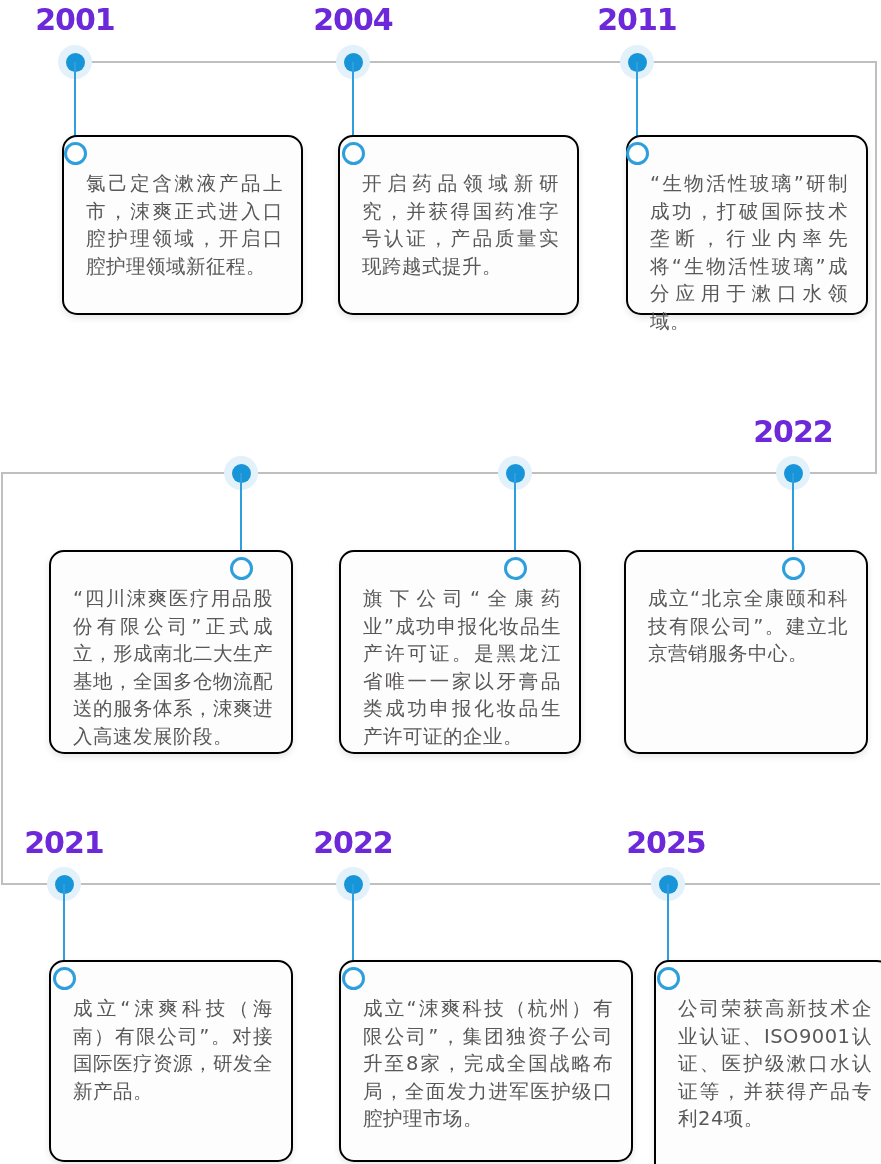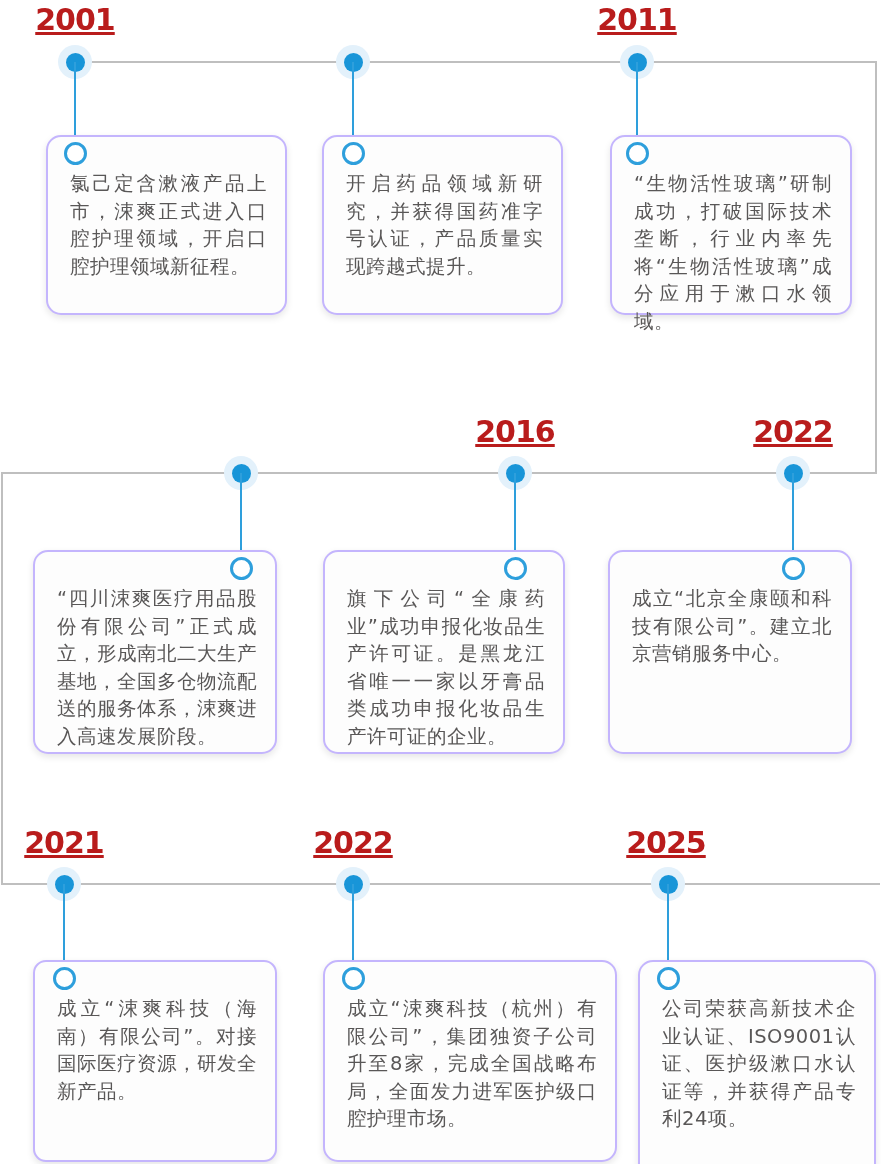--- a/index.html
+++ b/index.html
@@ -21,23 +21,22 @@
     background: #bfbfbf;
   }
   
   .year {
     position: absolute;
     width: 140px;
     text-align: center;
     font-size: 30px;
     font-weight: bold;
     letter-spacing: -1px;
-    color: #b91c1c;
+    color: #6d28d9;
     line-height: 34px;
-    text-decoration: underline;
   }
   
   .dot {
     position: absolute;
     width: 34px;
     height: 34px;
     border-radius: 50%;
     background: #e3f1fb;
     display: flex;
     align-items: center;
@@ -52,24 +51,25 @@
   
   .connector {
     position: absolute;
     width: 2px;
     background: #2e9fdc;
   }
   
   .card {
     position: absolute;
     background: #fdfdfd;
-    border: 2px solid #c4b5fd;
+    border: 2px solid #000000;
     border-radius: 15px;
     box-shadow: 0 3px 7px rgba(0,0,0,0.10);
     box-sizing: border-box;
+    margin-left: 16px;
   }
   .ring {
     position: absolute;
     width: 17px;
     height: 17px;
     border: 3px solid #2e9fdc;
     border-radius: 50%;
     background: #ffffff;
   }
   .card-text {
@@ -99,20 +99,21 @@
   <div class="year" style="left:5px; top:3px;">2001</div>
   <div class="dot" style="left:58px; top:45px;">
       <div class="dot-inner"></div>
     </div>
   <div class="connector" style="left:74px; top:62px; height:80px;"></div>
   <div class="card" style="left:46px; top:135px; width:241px; height:180px;">
     <p class="card-text">氯己定含漱液产品上市，涑爽正式进入口腔护理领域，开启口腔护理领域新征程。</p>
   </div>
   <div class="ring" style="left:64px; top:142px;"></div>
 
+  <div class="year" style="left:283px; top:3px;">2004</div>
   <div class="dot" style="left:336px; top:45px;">
       <div class="dot-inner"></div>
     </div>
   <div class="connector" style="left:352px; top:62px; height:80px;"></div>
   <div class="card" style="left:322px; top:135px; width:241px; height:180px;">
     <p class="card-text">开启药品领域新研究，并获得国药准字号认证，产品质量实现跨越式提升。</p>
   </div>
   <div class="ring" style="left:342px; top:142px;"></div>
 
   <div class="year" style="left:567px; top:3px;">2011</div>
@@ -127,21 +128,20 @@
 
   <div class="dot" style="left:224px; top:456px;">
       <div class="dot-inner"></div>
     </div>
   <div class="connector" style="left:240px; top:473px; height:84px;"></div>
   <div class="card" style="left:33px; top:550px; width:244px; height:204px;">
     <p class="card-text">“四川涑爽医疗用品股份有限公司”正式成立，形成南北二大生产基地，全国多仓物流配送的服务体系，涑爽进入高速发展阶段。</p>
   </div>
   <div class="ring" style="left:230px; top:557px;"></div>
 
-  <div class="year" style="left:445px; top:415px;">2016</div>
   <div class="dot" style="left:498px; top:456px;">
       <div class="dot-inner"></div>
     </div>
   <div class="connector" style="left:514px; top:473px; height:84px;"></div>
   <div class="card" style="left:323px; top:550px; width:242px; height:204px;">
     <p class="card-text">旗下公司“全康药业”成功申报化妆品生产许可证。是黑龙江省唯一一家以牙膏品类成功申报化妆品生产许可证的企业。</p>
   </div>
   <div class="ring" style="left:504px; top:557px;"></div>
 
   <div class="year" style="left:723px; top:415px;">2022</div>
@@ -152,21 +152,21 @@
   <div class="card" style="left:608px; top:550px; width:244px; height:204px;">
     <p class="card-text">成立“北京全康颐和科技有限公司”。建立北京营销服务中心。</p>
   </div>
   <div class="ring" style="left:782px; top:557px;"></div>
 
   <div class="year" style="left:-6px; top:826px;">2021</div>
   <div class="dot" style="left:47px; top:867px;">
       <div class="dot-inner"></div>
     </div>
   <div class="connector" style="left:63px; top:884px; height:83px;"></div>
-  <div class="card" style="left:33px; top:960px; width:244px; height:202px;border-radius:13px;">
+  <div class="card" style="left:33px; top:960px; width:244px; height:202px;">
     <p class="card-text">成立“涑爽科技（海南）有限公司”。对接国际医疗资源，研发全新产品。</p>
   </div>
   <div class="ring" style="left:53px; top:967px;"></div>
 
   <div class="year" style="left:283px; top:826px;">2022</div>
   <div class="dot" style="left:336px; top:867px;">
       <div class="dot-inner"></div>
     </div>
   <div class="connector" style="left:352px; top:884px; height:83px;"></div>
   <div class="card" style="left:323px; top:960px; width:294px; height:202px;">

